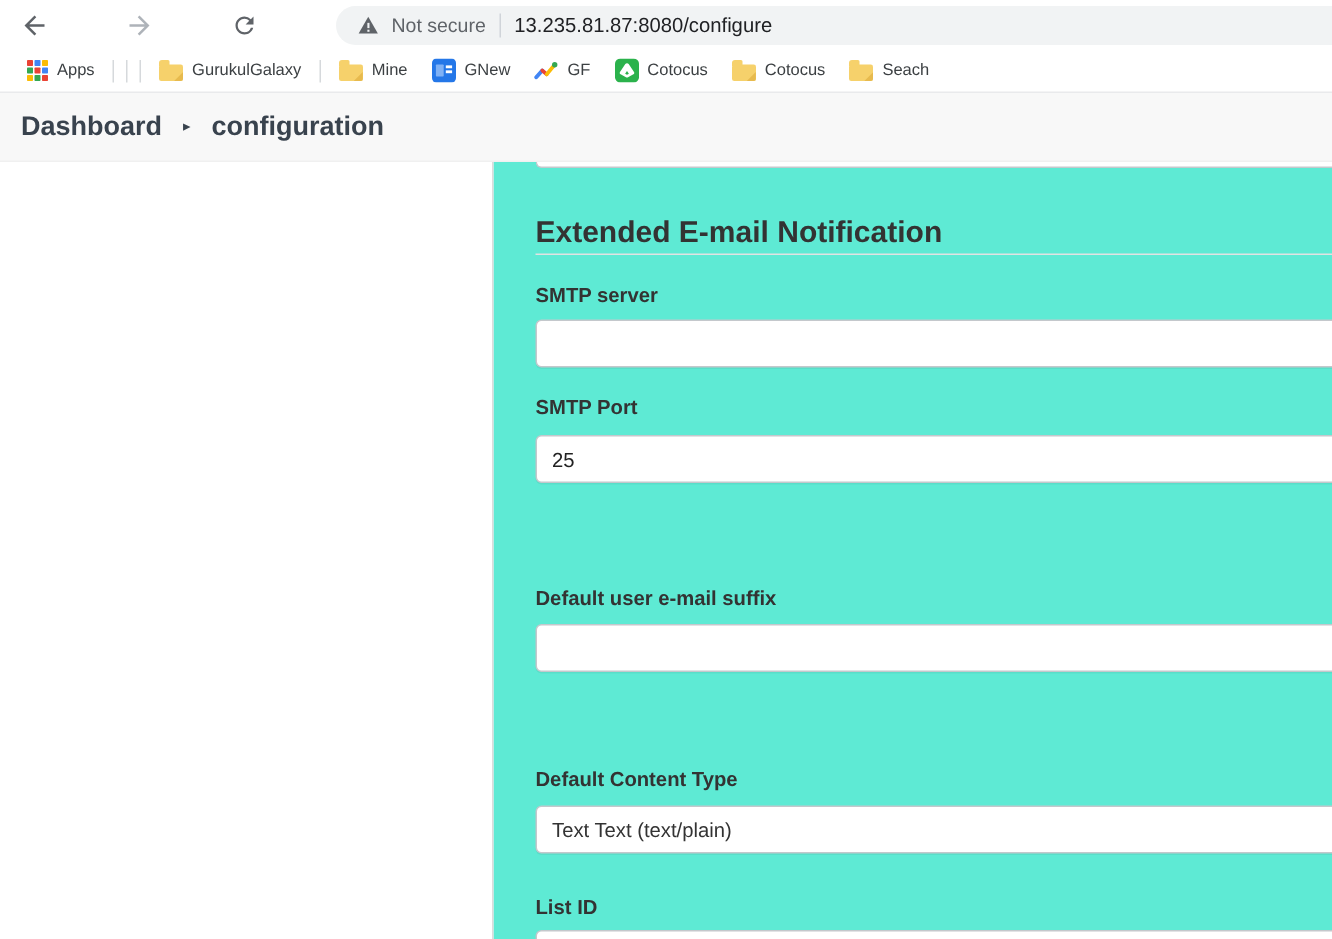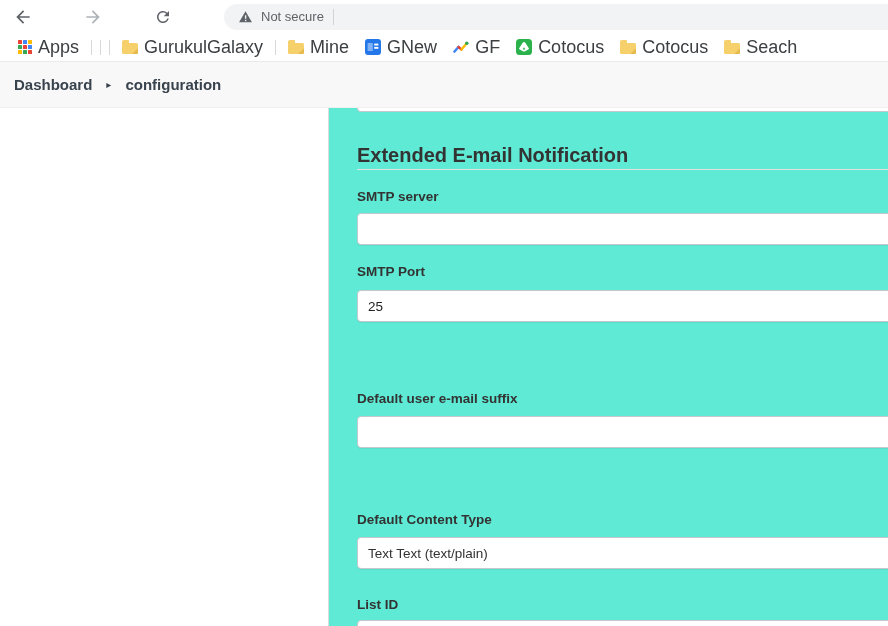--- a/index.html
+++ b/index.html
@@ -15,32 +15,32 @@
   .omnibox{flex:1;height:26px;background:#f1f3f4;border-radius:13px;margin-left:6px;margin-right:-16px;
     display:flex;align-items:center;padding-left:14px;}
   .omni-label{font-size:13px;color:#5f6368;margin-left:8px;white-space:nowrap;}
   .url-sep{width:1px;height:16px;background:#d0d4d9;margin:0 9px;flex:0 0 auto;}
   .url-text{font-size:13.5px;color:#202124;white-space:nowrap;}
   
   .bookmarks{height:29px;display:flex;align-items:center;padding-left:10px;background:#fff;
     border-bottom:1px solid #e9eaec;box-sizing:border-box;}
   .bm-item{display:flex;align-items:center;gap:6px;padding:0 8px;height:24px;border-radius:3px;
     cursor:pointer;flex:0 0 auto;}
-  .bm-label{font-size:18px;color:#3c4043;white-space:nowrap;}
+  .bm-label{font-size:11px;color:#3c4043;white-space:nowrap;}
   .bm-sep{width:1px;height:15px;background:#d6d9dc;margin:0 4px;flex:0 0 auto;}
   .apps-icon{display:grid;grid-template-columns:repeat(3,4px);grid-auto-rows:4px;gap:1px;}
   .apps-icon i{display:block;border-radius:0.5px;}
   .folder-icon{position:relative;width:16px;height:11px;background:#f6d16b;border-radius:1.5px;margin-top:3px;flex:0 0 auto;}
   .folder-icon::before{content:"";position:absolute;top:-3px;left:0;width:7px;height:4px;background:#f6d16b;border-radius:2px 1px 0 0;}
   .folder-icon::after{content:"";position:absolute;right:0;bottom:0;width:6px;height:6px;background:#e7ba4e;
     border-radius:0 0 1.5px 0;clip-path:polygon(100% 0,100% 100%,0 100%);}
   
   .crumbbar{height:46px;background:#f8f8f8;display:flex;align-items:center;padding-left:14px;
     border-bottom:1px solid #f0f0f0;box-sizing:border-box;}
-  .crumb{font-size:15px;font-weight:700;color:#39434e;text-decoration:none;cursor:pointer;}
+  .crumb{font-size:18px;font-weight:700;color:#39434e;text-decoration:none;cursor:pointer;}
   .crumb-sep{font-size:10px;color:#39434e;margin:0 14px;}
   
   .content{height:518px;display:flex;overflow:hidden;background:#5eead4;}
   .sidebar{width:329px;flex:0 0 auto;border-right:1px solid #dcdcdc;box-sizing:border-box;background:#fff;}
   .main{flex:1;position:relative;padding-left:28px;}
   .partial-input{position:absolute;top:-6px;left:28px;width:602px;height:9px;background:#fff;
     border:1px solid #c4c8cc;border-top:none;border-radius:0 0 4px 4px;}
   .section-title{margin:36px 0 0;font-size:20px;line-height:22px;font-weight:600;color:#333;}
   .section-rule{width:602px;height:0;border-top:1px solid #e2e2e2;margin-top:3px;}
   .field-label{display:block;font-size:13.5px;font-weight:600;color:#333;line-height:16px;}
@@ -80,20 +80,21 @@
       </svg>
   </div>
   <div class="omnibox">
     <svg width="15" height="14" viewBox="0 0 24 24">
         <path fill="#5f6368" d="M1 21h22L12 2 1 21z"></path>
         <rect x="11" y="9" width="2.4" height="6" fill="#f1f3f4"></rect>
         <rect x="11" y="16.8" width="2.4" height="2.4" fill="#f1f3f4"></rect>
       </svg>
     <span class="omni-label">Not secure</span>
     <span class="url-sep"></span>
+    <span class="url-text">13.235.81.87:8080/configure</span>
   </div>
 </div>
 
 <div class="bookmarks">
   <div class="bm-item">
     <span class="apps-icon">
       <i style="background:#ea4335"></i>
         <i style="background:#4285f4"></i>
         <i style="background:#fbbc05"></i>
       <i style="background:#34a853"></i>

